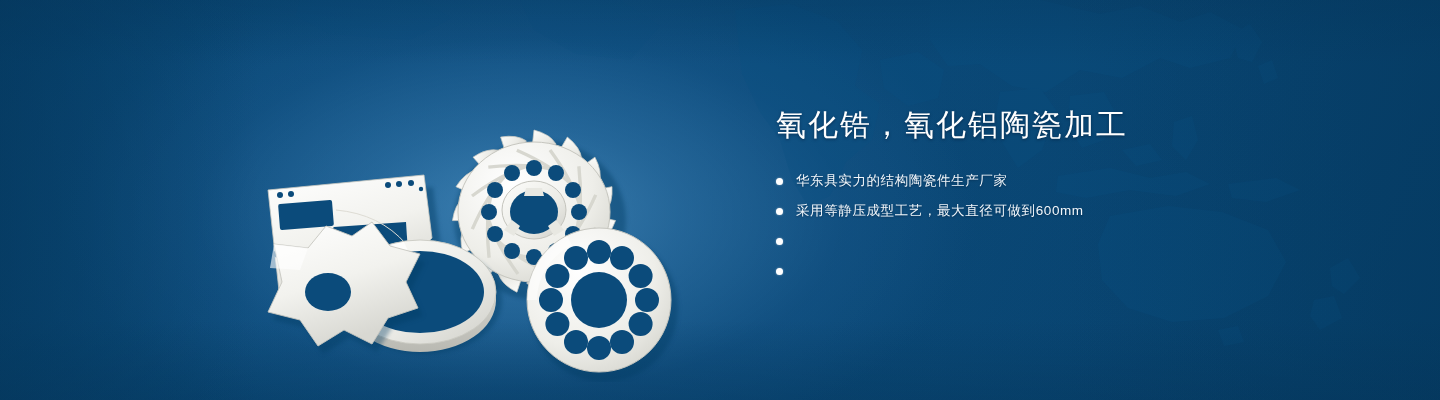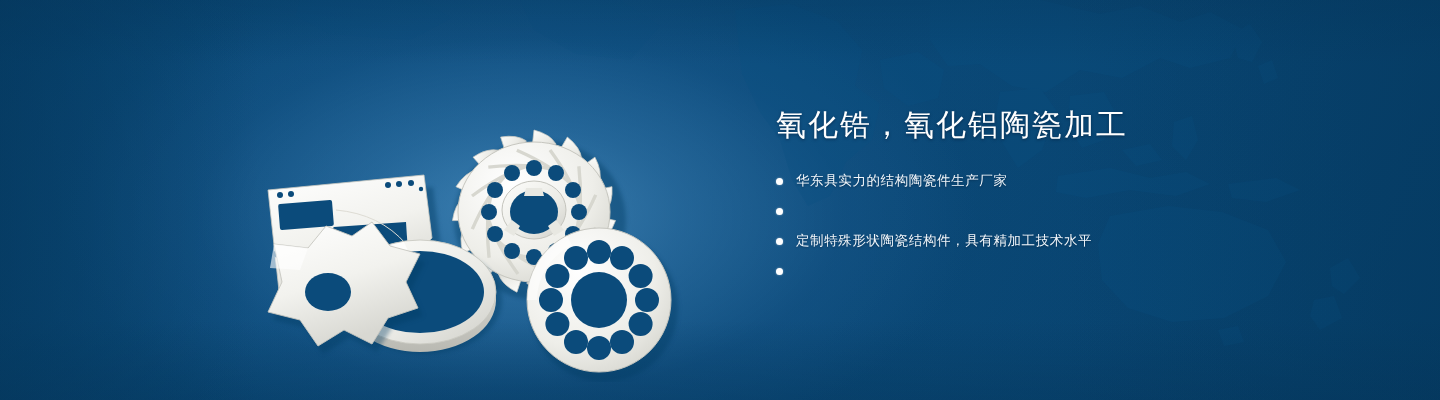--- a/index.html
+++ b/index.html
@@ -301,24 +301,24 @@
   <div class="copy">
     <div class="headline">氧化锆，氧化铝陶瓷加工</div>
 
     <div class="bullets">
       <div class="bullet-row">
         <span class="bullet-dot"></span>
         <span class="bullet-text">华东具实力的结构陶瓷件生产厂家</span>
       </div>
       <div class="bullet-row">
         <span class="bullet-dot"></span>
+        <span class="bullet-text">采用等静压成型工艺，最大直径可做到600mm</span>
       </div>
       <div class="bullet-row">
         <span class="bullet-dot"></span>
-        <span class="bullet-text">定制特殊形状陶瓷结构件，具有精加工技术水平</span>
       </div>
       <div class="bullet-row">
         <span class="bullet-dot"></span>
       </div>
     </div>
   </div>
 
 </div>
 
 </body></html>

